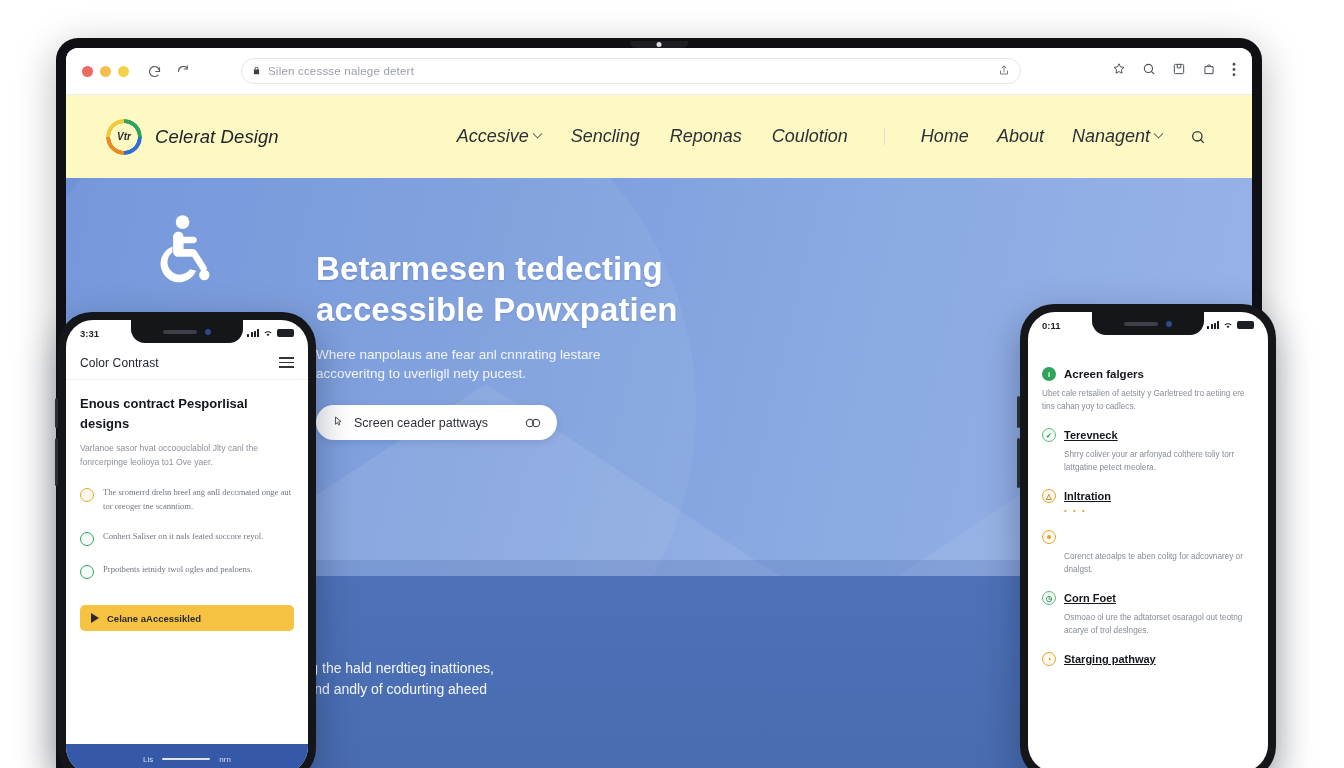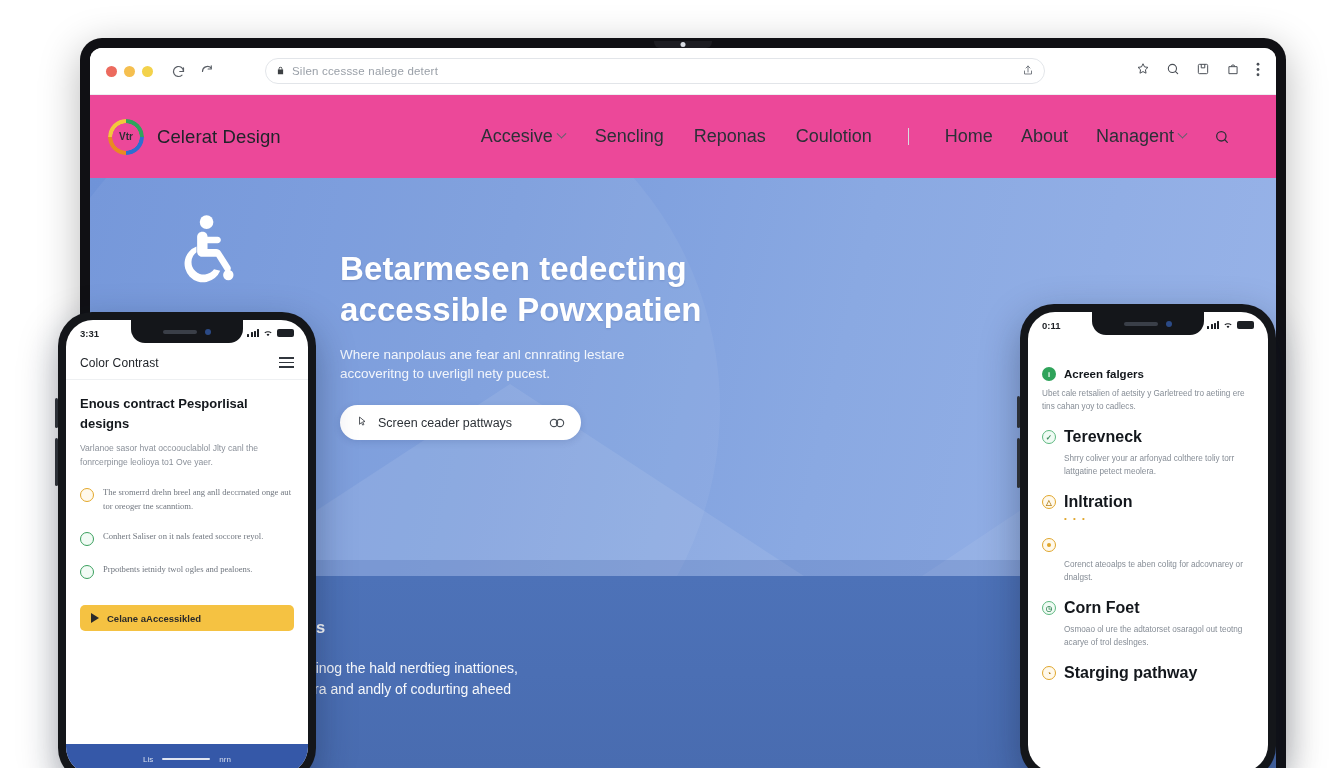--- a/index.html
+++ b/index.html
@@ -6,21 +6,21 @@
   html, body {
     width: 1344px; height: 768px;
     background: #ffffff;
     font-family: "Liberation Sans", sans-serif;
     overflow: hidden;
   }
   #stage { position: relative; width: 1344px; height: 768px; background: #fff; }
 
   
   .laptop {
-    position: absolute; left: 80px; top: 38px;
+    position: absolute; left: 56px; top: 38px;
     width: 1206px; height: 730px;
     background: #101014;
     border-radius: 22px 22px 0 0;
     padding: 10px 10px 0 10px;
     box-shadow: 0 10px 40px rgba(0,0,0,.28);
   }
   .laptop-notch {
     position: absolute; left: 50%; top: 3px; transform: translateX(-50%);
     width: 58px; height: 7px; border-radius: 0 0 6px 6px; background: #1d1d22;
   }
@@ -49,22 +49,23 @@
     height: 26px; background: #fff; border: 1px solid #e2e5e9; border-radius: 14px;
     display: flex; align-items: center; padding: 0 10px; gap: 7px;
   }
   .urlbar .lock { color: #3c4043; }
   .url-text { font-size: 11.5px; color: #9aa0a8; letter-spacing: .2px; white-space: nowrap; }
   .urlbar .share { margin-left: auto; color: #6b7178; }
   .chrome-right { margin-left: auto; display: flex; gap: 16px; align-items: center; color: #4a4f56; }
 
   
   .site-nav {
-    height: 83px; background: #ec4899; display: flex; align-items: center;
-    padding: 0 46px 0 18px;
+    height: 83px; background: #fef9c3; display: flex; align-items: center;
+    padding: 0 46px 0 40px;
+    font-style: italic;
   }
   .brand { display: flex; align-items: center; gap: 13px; }
   .logo { position: relative; width: 36px; height: 36px; }
   .logo .ring {
     position: absolute; inset: 0; border-radius: 50%;
     background: conic-gradient(#2fa45c 0 25%, #2f6fd0 25% 50%, #e98a22 50% 75%, #f2c83c 75% 100%);
     -webkit-mask: radial-gradient(circle, transparent 53%, #000 55%);
             mask: radial-gradient(circle, transparent 53%, #000 55%);
   }
   .logo .lbl {
@@ -208,21 +209,21 @@
   .r-item { margin-top: 15px; }
   .r-head { display: flex; align-items: center; gap: 8px; }
   .badge { flex: none; width: 14px; height: 14px; border-radius: 50%; background: #2fa35a;
            display: flex; align-items: center; justify-content: center;
            font-size: 7.5px; color: #fff; font-weight: 700; }
   .badge.outline { background: #f0fbf4; border: 1.4px solid #5cb87f; color: #3d8a5c; }
   .badge.amberline { background: #fff9ec; border: 1.4px solid #e0a62c; color: #b4821e; }
   .badge.amberdot  { background: #fff9ec; border: 1.4px solid #e0a62c; }
   .badge.amberdot::after { content:""; width:4px; height:4px; border-radius:50%; background:#e0a62c; }
   .r-title { font-size: 11.5px; font-weight: 700; color: #13171c; }
-  .r-title.sm { font-size: 16px; }
+  .r-title.sm { font-size: 11px; text-decoration: underline; }
   .r-desc { margin-top: 7px; font-size: 8.2px; line-height: 12.5px; color: #868d96; }
   .r-desc.ind { margin-left: 22px; }
   .r-dots { margin-left: 22px; margin-top: 3px; font-size: 8px; color: #e0a62c; letter-spacing: 2px; }
 </style>
 </head>
 <body>
 
 <div id="stage">
 
   <div class="laptop">

